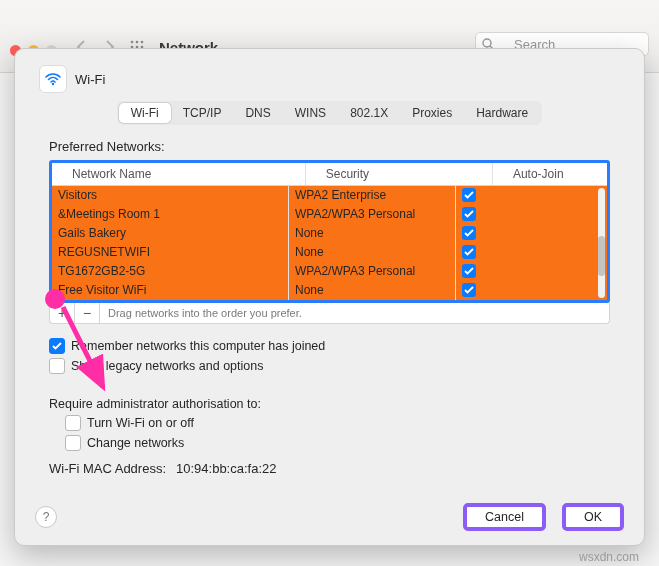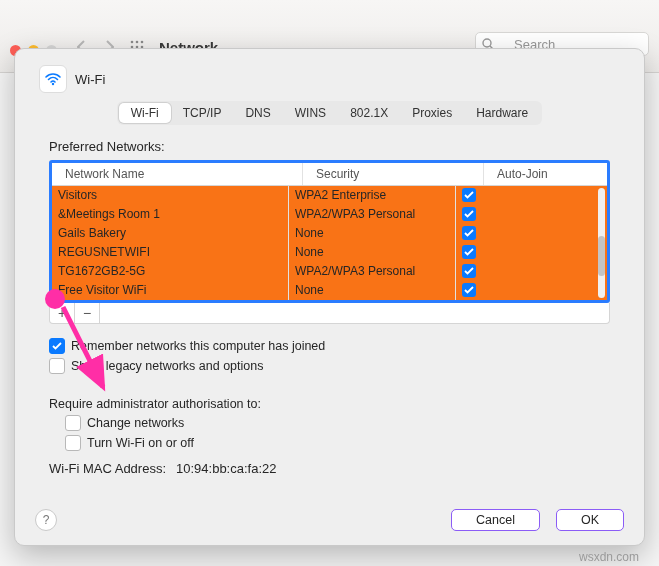--- a/index.html
+++ b/index.html
@@ -17,21 +17,21 @@
 .sheet{position:absolute;top:48px;left:14px;right:14px;bottom:20px;background:#efefef;border:1px solid #c9c9c9;border-radius:10px;box-shadow:0 10px 30px rgba(0,0,0,.25);padding:14px 20px 16px}
 .panetitle{display:flex;align-items:center;gap:8px;margin:2px 0 8px 4px}
 .wifiicon{width:26px;height:26px;border:1px solid #ddd;border-radius:6px;display:flex;align-items:center;justify-content:center;background:#fff}
 .tabs{display:flex;justify-content:center;gap:0;background:#e8e8e8;border-radius:6px;padding:2px;width:fit-content;margin:0 auto 14px}
 .tab{padding:3px 12px;border-radius:5px;color:#333;font-size:12px;cursor:default}
 .tab.active{background:#fff;box-shadow:0 0 0 1px #d0d0d0}
 .content{padding:0 14px}
 .subhead{margin:0 0 6px 0}
 .tablewrap{border:3px solid #2a7cff;border-radius:3px;overflow:hidden}
 .thead{display:flex;background:#fff;border-bottom:1px solid #d5d5d5;font-size:12px;color:#555}
-.thead div{padding:4px 13px}
+.thead div{padding:4px 20px}
 .col1{width:224px;border-right:1px solid #e2e2e2}
 .col2{width:154px;border-right:1px solid #e2e2e2}
 .col3{width:78px}
 .rows{height:114px;overflow:hidden;background:#f97316;position:relative}
 .row{display:flex;font-size:12px}
 .row div{padding:2px 6px}
 .check{display:inline-flex;width:14px;height:14px;background:#0a7aff;border-radius:3px;align-items:center;justify-content:center}
 .check svg{width:10px;height:10px}
 .scroller{position:absolute;right:2px;top:2px;bottom:2px;width:7px;background:#f0f0f0;border-radius:4px}
 .thumb{position:absolute;left:0;right:0;top:48px;height:40px;background:#c4c4c4;border-radius:4px}
@@ -39,21 +39,21 @@
 .sqbtn{width:24px;height:20px;border-right:1px solid #d5d5d5;display:flex;align-items:center;justify-content:center;font-size:14px;color:#555}
 .hint{font-size:11px;color:#7a7a7a;padding-left:8px}
 .opts{margin-top:14px;font-size:12.5px}
 .optrow{display:flex;align-items:center;gap:6px;margin:4px 0}
 .cb{width:14px;height:14px;border:1px solid #b8b8b8;border-radius:3px;background:#fff;display:inline-flex;align-items:center;justify-content:center}
 .cb.checked{background:#0a7aff;border-color:#0a7aff}
 .indent{margin-left:16px}
 .macrow{display:flex;gap:10px;margin-top:10px;font-size:13px}
 .footer{position:absolute;left:0;right:0;bottom:14px;display:flex;align-items:center;padding:0 20px;gap:10px}
 .help{width:20px;height:20px;border:1px solid #c9c9c9;border-radius:50%;display:flex;align-items:center;justify-content:center;font-size:12px;color:#777;background:#fff}
-.btn{margin-left:6px;padding:3px 24px;background:#fff;border:1px solid #8b5cf6;border-radius:5px;font-size:12.5px}
+.btn{margin-left:6px;padding:3px 18px;background:#fff;border:4px solid #8b5cf6;border-radius:5px;font-size:12.5px}
 .spacer{flex:1}
 .arrow{position:absolute;left:26px;top:240px;pointer-events:none}
 .watermark{position:absolute;right:20px;bottom:2px;font-size:12px;color:#9a9a9a}
 </style>
 </head>
 <body>
 <div class="window">
 
   <div class="toolbar">
     <div class="traffic">
@@ -187,43 +187,44 @@
                     <path d="M1 5l2.5 2.5L9 2" stroke="#fff" stroke-width="1.8" fill="none"></path>
                   </svg>
                 </span></div>
             </div>
           </div>
       </div>
 
       <div class="addremove">
         <div class="sqbtn">+</div>
         <div class="sqbtn">−</div>
+        <div class="hint">Drag networks into the order you prefer.</div>
       </div>
 
       <div class="opts">
         <div class="optrow">
           <span class="cb checked">
             <svg width="10" height="10" viewBox="0 0 10 10">
                 <path d="M1 5l2.5 2.5L9 2" stroke="#fff" stroke-width="1.8" fill="none"></path>
               </svg>
           </span>
           <span>Remember networks this computer has joined</span>
         </div>
         <div class="optrow">
           <span class="cb"></span>
           <span>Show legacy networks and options</span>
         </div>
         <div class="optrow" style="margin-top:23px">Require administrator authorisation to:</div>
         <div class="optrow indent">
           <span class="cb"></span>
-          <span>Change networks</span>
+          <span>Turn Wi-Fi on or off</span>
         </div>
         <div class="optrow indent">
           <span class="cb"></span>
-          <span>Turn Wi-Fi on or off</span>
+          <span>Change networks</span>
         </div>
         <div class="macrow">
           <span>Wi-Fi MAC Address:</span>
           <span>10:94:bb:ca:fa:22</span>
         </div>
       </div>
     </div>
 
     <div class="footer">
       <div class="help">?</div>

